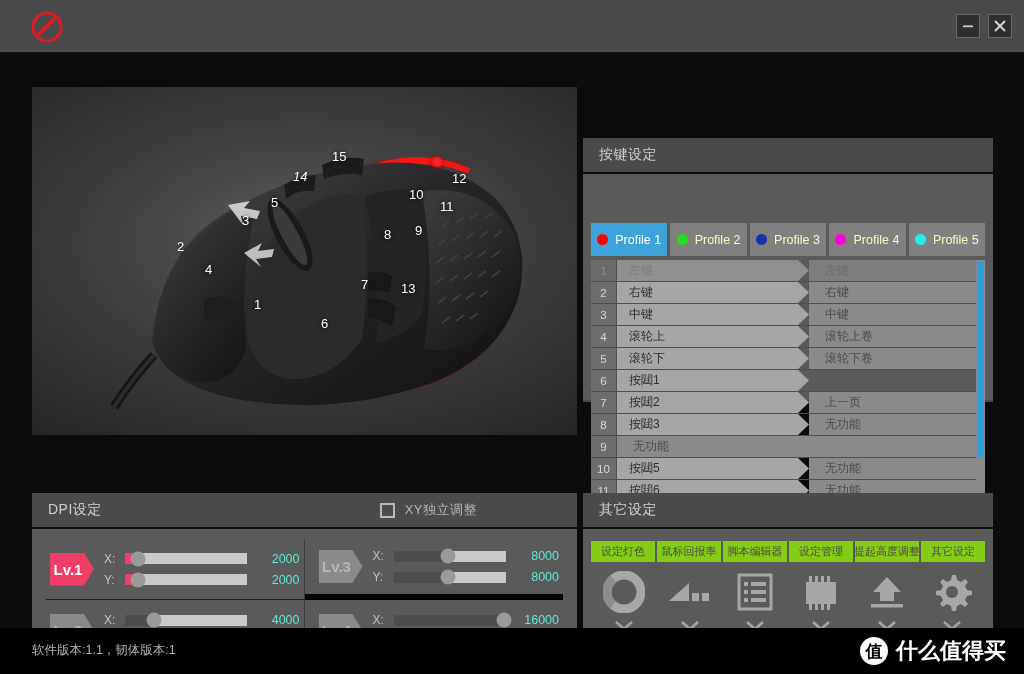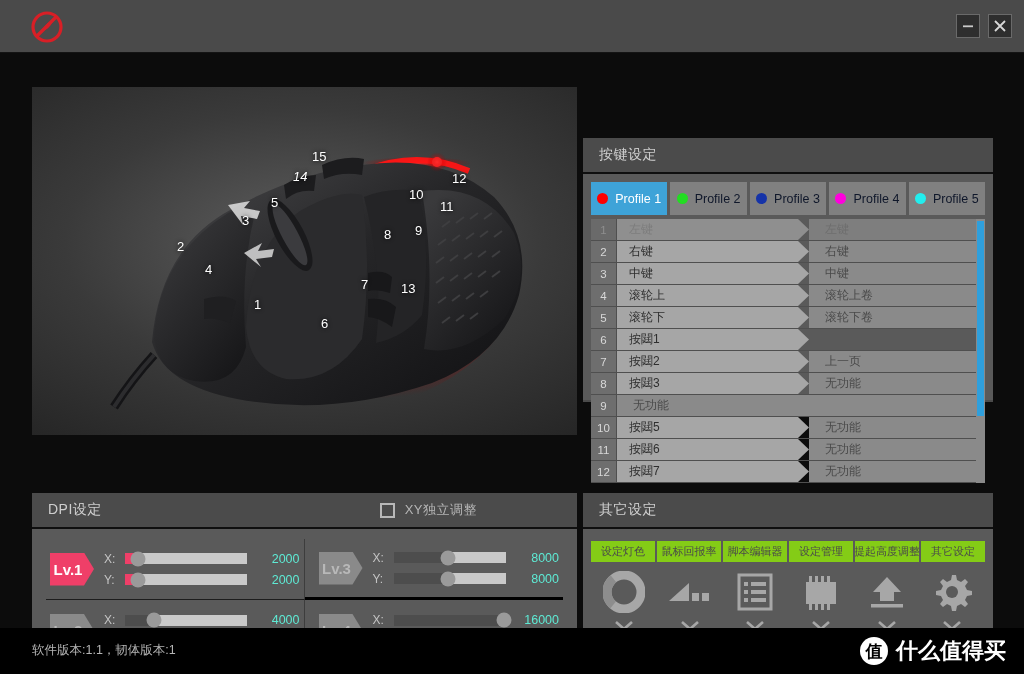--- a/index.html
+++ b/index.html
@@ -61,24 +61,24 @@
   .callout {
     position: absolute; color: #fff; font-size: 13px;
     font-family: "Liberation Sans", sans-serif;
     text-shadow: 0 0 4px rgba(0,0,0,.9);
     pointer-events: none;
   }
 
   
   #key-panel { left: 583px; top: 85px; width: 410px; height: 264px; }
   #key-panel .panel-body { height: 226px; padding: 8px 8px 0 8px; }
-  .profile-tabs { display: flex; gap: 3px; height: 33px; }
+  .profile-tabs { display: flex; gap: 3px; height: 33px; margin-top: 41px; }
   .profile-tab {
     flex: 1; display: flex; align-items: center; justify-content: center;
-    gap: 7px; background: #808080; color: #0f172a;
+    gap: 7px; background: #808080; color: #fef9c3;
     font-size: 12.5px; cursor: pointer;
   }
   .profile-tab.active { background: #3ea3d8; color: #ffffff; }
   .dot { width: 11px; height: 11px; border-radius: 50%; flex: none; }
 
   .keytable { margin-top: 4px; position: relative; }
   .krow {
     display: flex; height: 22px; align-items: stretch;
     border-bottom: 1px solid #4f4f4f;
   }
@@ -113,21 +113,21 @@
   
   #dpi-panel { left: 32px; top: 440px; width: 545px; height: 180px; }
   #dpi-panel .panel-header { justify-content: space-between; padding-right: 100px;}
   .xycheck { display: flex; align-items: center; gap: 10px; cursor: pointer; }
   .cbox { width: 15px; height: 15px; border: 2px solid #b8b8b8; background: transparent; }
   .xylabel { color: #b5b5b5; font-size: 13px; }
   #dpi-panel .panel-body { height: 142px; background: #5a5a5a; position: relative; padding: 10px 14px; }
   .dpi-grid { display: grid; grid-template-columns: 1fr 1fr; grid-template-rows: 1fr 1fr; height: 100%; }
   .dpi-cell { display: flex; align-items: center; gap: 10px; padding: 0 4px; }
   .dpi-cell.tl { border-right: 1px solid #3d3d3d; border-bottom: 1px solid #1d1d1d; }
-  .dpi-cell.tr { border-bottom: 3px solid #000000; padding-left: 14px; }
+  .dpi-cell.tr { border-bottom: 6px solid #000000; padding-left: 14px; }
   .dpi-cell.bl { border-right: 1px solid #3d3d3d; }
   .dpi-cell.br { padding-left: 14px; }
   .lvtag {
     width: 44px; height: 33px; flex: none;
     background: #8a8a8a; color: #b8b8b8;
     font-size: 15px; font-weight: bold;
     display: flex; align-items: center; justify-content: center;
     clip-path: polygon(0 0, calc(100% - 10px) 0, 100% 50%, calc(100% - 10px) 100%, 0 100%);
     padding-right: 8px;
   }
@@ -283,21 +283,21 @@
         <div class="callout" style="left: 239px; top: 108px;">5</div>
         <div class="callout" style="left: 289px; top: 229px;">6</div>
         <div class="callout" style="left: 329px; top: 190px;">7</div>
         <div class="callout" style="left: 352px; top: 140px;">8</div>
         <div class="callout" style="left: 383px; top: 136px;">9</div>
         <div class="callout" style="left: 377px; top: 100px;">10</div>
         <div class="callout" style="left: 408px; top: 112px;">11</div>
         <div class="callout" style="left: 420px; top: 84px;">12</div>
         <div class="callout" style="left: 369px; top: 194px;">13</div>
         <div class="callout" style="left: 261px; top: 82px; font-style: italic;">14</div>
-        <div class="callout" style="left: 280px; top: 62px;">15</div>
+        <div class="callout" style="left: 300px; top: 62px;">15</div>
       </div>
   </div>
 
   <div class="panel" id="key-panel">
     <div class="panel-header">
       <span>按键设定</span>
     </div>
     <div class="panel-body">
       <div class="profile-tabs" id="profile-tabs">
           <div class="profile-tab active">

